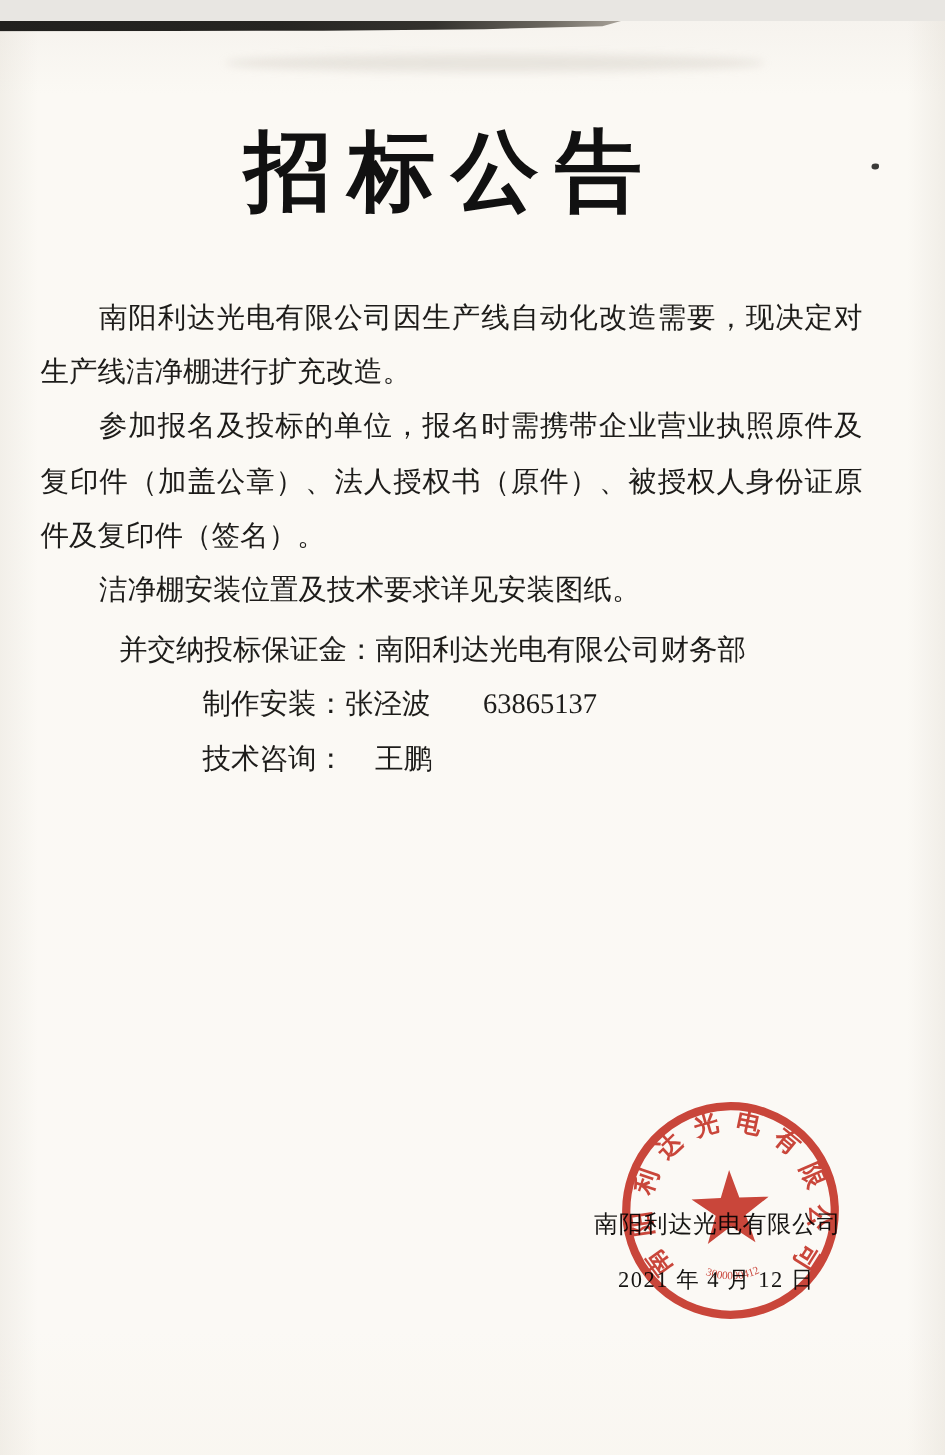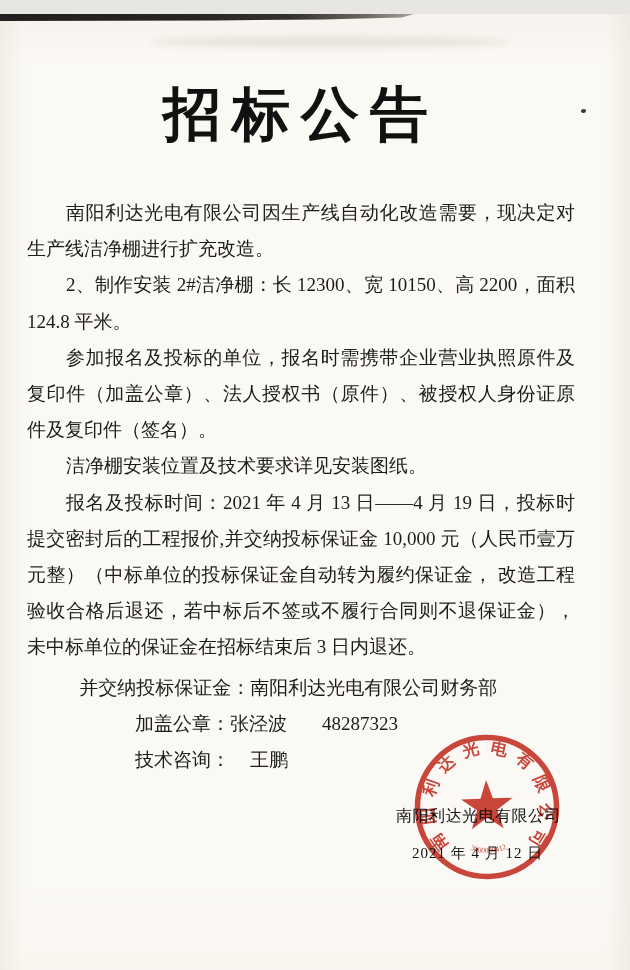--- a/index.html
+++ b/index.html
@@ -69,29 +69,27 @@
 <div class="page">
 
   <div class="scan-band"></div>
   <div class="scan-smudge"></div>
   <div class="scan-dot"></div>
 
   <div class="title">招标公告</div>
 
   <div class="body">
     <p>南阳利达光电有限公司因生产线自动化改造需要，现决定对生产线洁净棚进行扩充改造。</p>
-    <p>2、制作安装 2#洁净棚：长 12300、宽 10150、高 2200，面积 124.8 平米。</p>
     <p>参加报名及投标的单位，报名时需携带企业营业执照原件及复印件（加盖公章）、法人授权书（原件）、被授权人身份证原件及复印件（签名）。</p>
     <p>洁净棚安装位置及技术要求详见安装图纸。</p>
-    <p>报名及投标时间：2021 年 4 月 13 日——4 月 19 日，投标时提交密封后的工程报价,并交纳投标保证金 10,000 元（人民币壹万元整）（中标单位的投标保证金自动转为履约保证金， 改造工程验收合格后退还，若中标后不签或不履行合同则不退保证金），未中标单位的保证金在招标结束后 3 日内退还。</p>
     <p class="indent-wide">并交纳投标保证金：南阳利达光电有限公司财务部</p>
 
     <div class="contact-row">
-      <span>加盖公章：</span><span>张泾波</span>
-      <span class="phone">48287323</span>
+      <span>制作安装：</span><span>张泾波</span>
+      <span class="phone">63865137</span>
     </div>
     <div class="contact-row">
       <span>技术咨询：</span><span class="name-tech">王鹏</span>
     </div>
   </div>
 
   <div class="sig-company">南阳利达光电有限公司</div>
   <div class="sig-date">2021 年 4 月 12 日</div>
 
   <svg class="seal" viewBox="0 0 152 152" xmlns="http://www.w3.org/2000/svg">

